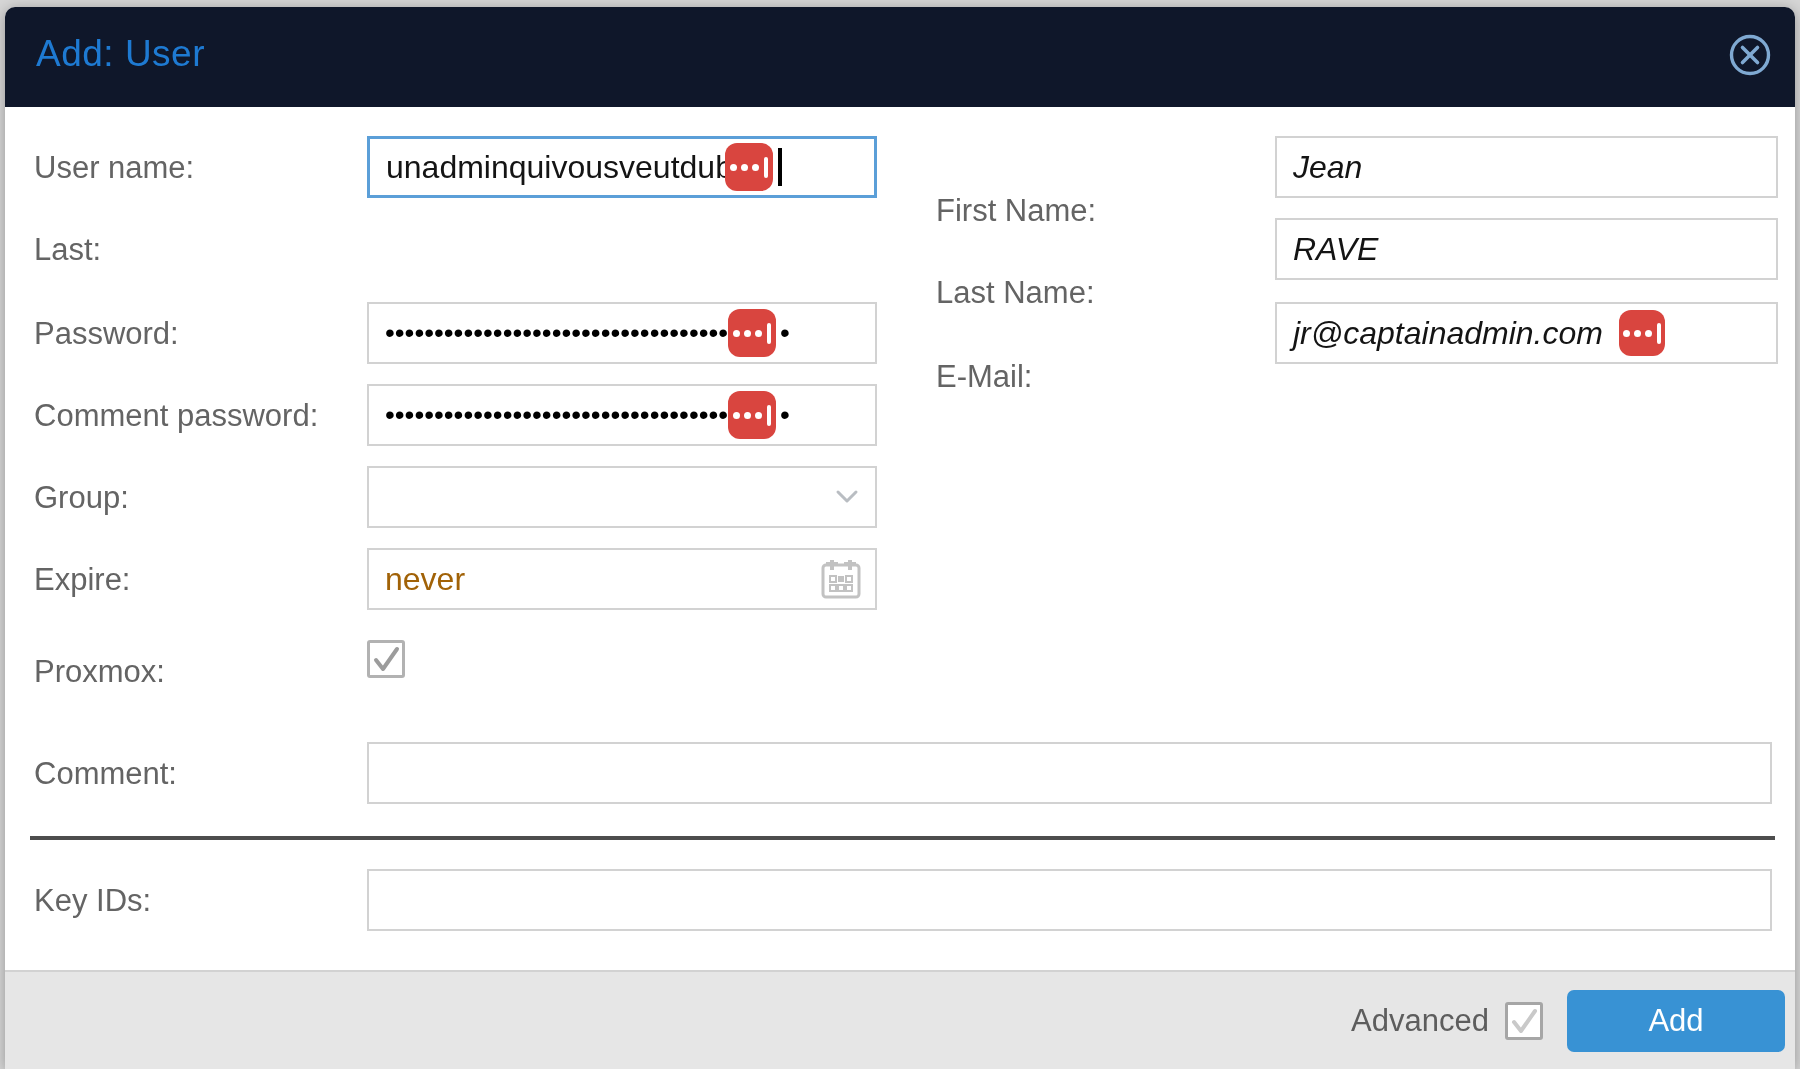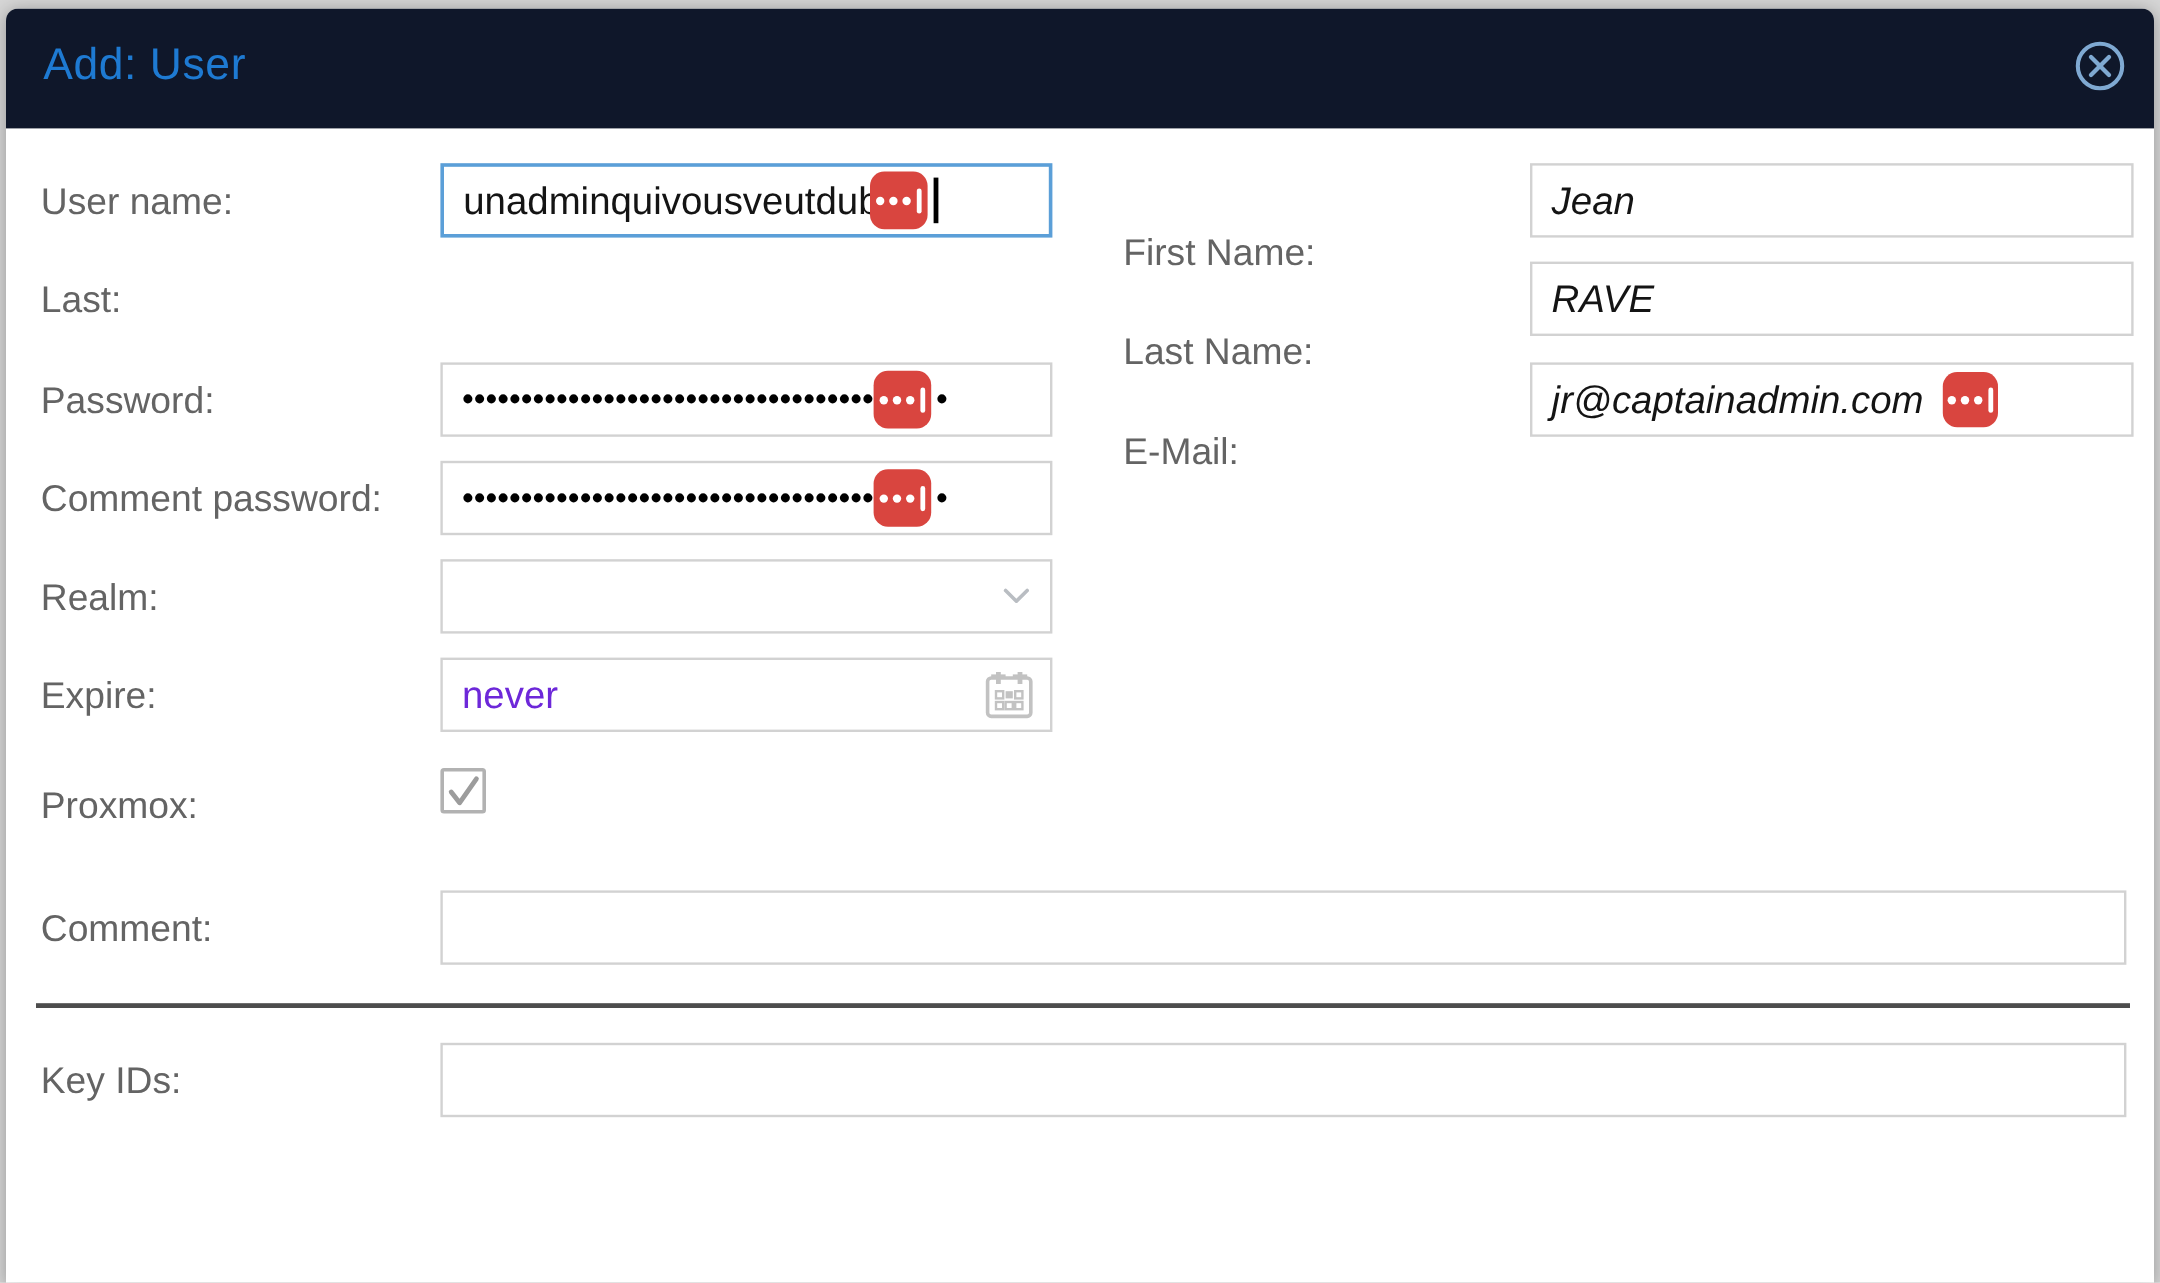--- a/index.html
+++ b/index.html
@@ -41,21 +41,21 @@
     padding:0 14px 0 16px;
     font-size:32px; color:#141414;
     white-space:nowrap; overflow:hidden;
   }
   .field.left-col  { left:362px;  width:510px; }
   .field.right-col { left:1270px; width:503px;font-style:italic; }
   .field.wide      { left:362px;  width:1405px; }
   .field.focused   { border:3px solid #5b9fd8; }
 
   .combo-arrow { position:absolute; right:16px; top:50%; transform:translateY(-50%); }
-  .placeholder { color:#6d28d9; }
+  .placeholder { color:#a16207; }
   .dots { font-size:28px; letter-spacing:0; color:#000; }
 
   .pm-icon {
     flex:0 0 auto;
     width:48px; height:48px; border-radius:12px;
     background:#d9453f;
     display:inline-flex; align-items:center; justify-content:center; gap:4px;
   }
   .pm-icon .d { width:7px; height:7px; border-radius:50%; background:#fff; }
   .pm-icon .b { width:4px; height:21px; border-radius:2px; background:#fff; margin-left:1px; }
@@ -99,21 +99,21 @@
       <circle cx="23" cy="23" r="18.5" fill="none" stroke="#7fa9d2" stroke-width="3.4"></circle>
       <line x1="15.5" y1="15.5" x2="30.5" y2="30.5" stroke="#7fa9d2" stroke-width="3.6" stroke-linecap="round"></line>
       <line x1="30.5" y1="15.5" x2="15.5" y2="30.5" stroke="#7fa9d2" stroke-width="3.6" stroke-linecap="round"></line>
     </svg>
   </div>
 
   <div class="flabel" style="top:143px">User name:</div>
   <div class="flabel" style="top:225px">Last:</div>
   <div class="flabel" style="top:309px">Password:</div>
   <div class="flabel" style="top:391px">Comment password:</div>
-  <div class="flabel" style="top:473px">Realm:</div>
+  <div class="flabel" style="top:473px">Group:</div>
   <div class="flabel" style="top:555px">Expire:</div>
   <div class="flabel" style="top:647px">Proxmox:</div>
   <div class="flabel" style="top:749px">Comment:</div>
   <div class="flabel" style="top:876px">Key IDs:</div>
 
   <div class="flabel right-col" style="top:143px">First Name:</div>
   <div class="flabel right-col" style="top:225px">Last Name:</div>
   <div class="flabel right-col" style="top:309px">E-Mail:</div>
 
   <div class="field left-col focused" style="top:129px">
@@ -199,14 +199,25 @@
   <div class="field wide" style="top:735px">
     <span></span>
   </div>
 
   <div class="divider" style="top:829px"></div>
 
   <div class="field wide" style="top:862px">
     <span></span>
   </div>
 
+  <div class="footer">
+    <span class="advanced-label">Advanced</span>
+    <span class="adv-checkbox">
+      <svg width="32" height="32" viewBox="0 0 32 32">
+        <polyline points="6,17 13,26 27,6" fill="none" stroke="#c9c9c9" stroke-width="4" stroke-linecap="round" stroke-linejoin="round"></polyline>
+      </svg>
+    </span>
+    <button class="add-button">
+      <span>Add</span>
+    </button>
+  </div>
 
 </div>
 
 </body></html>

